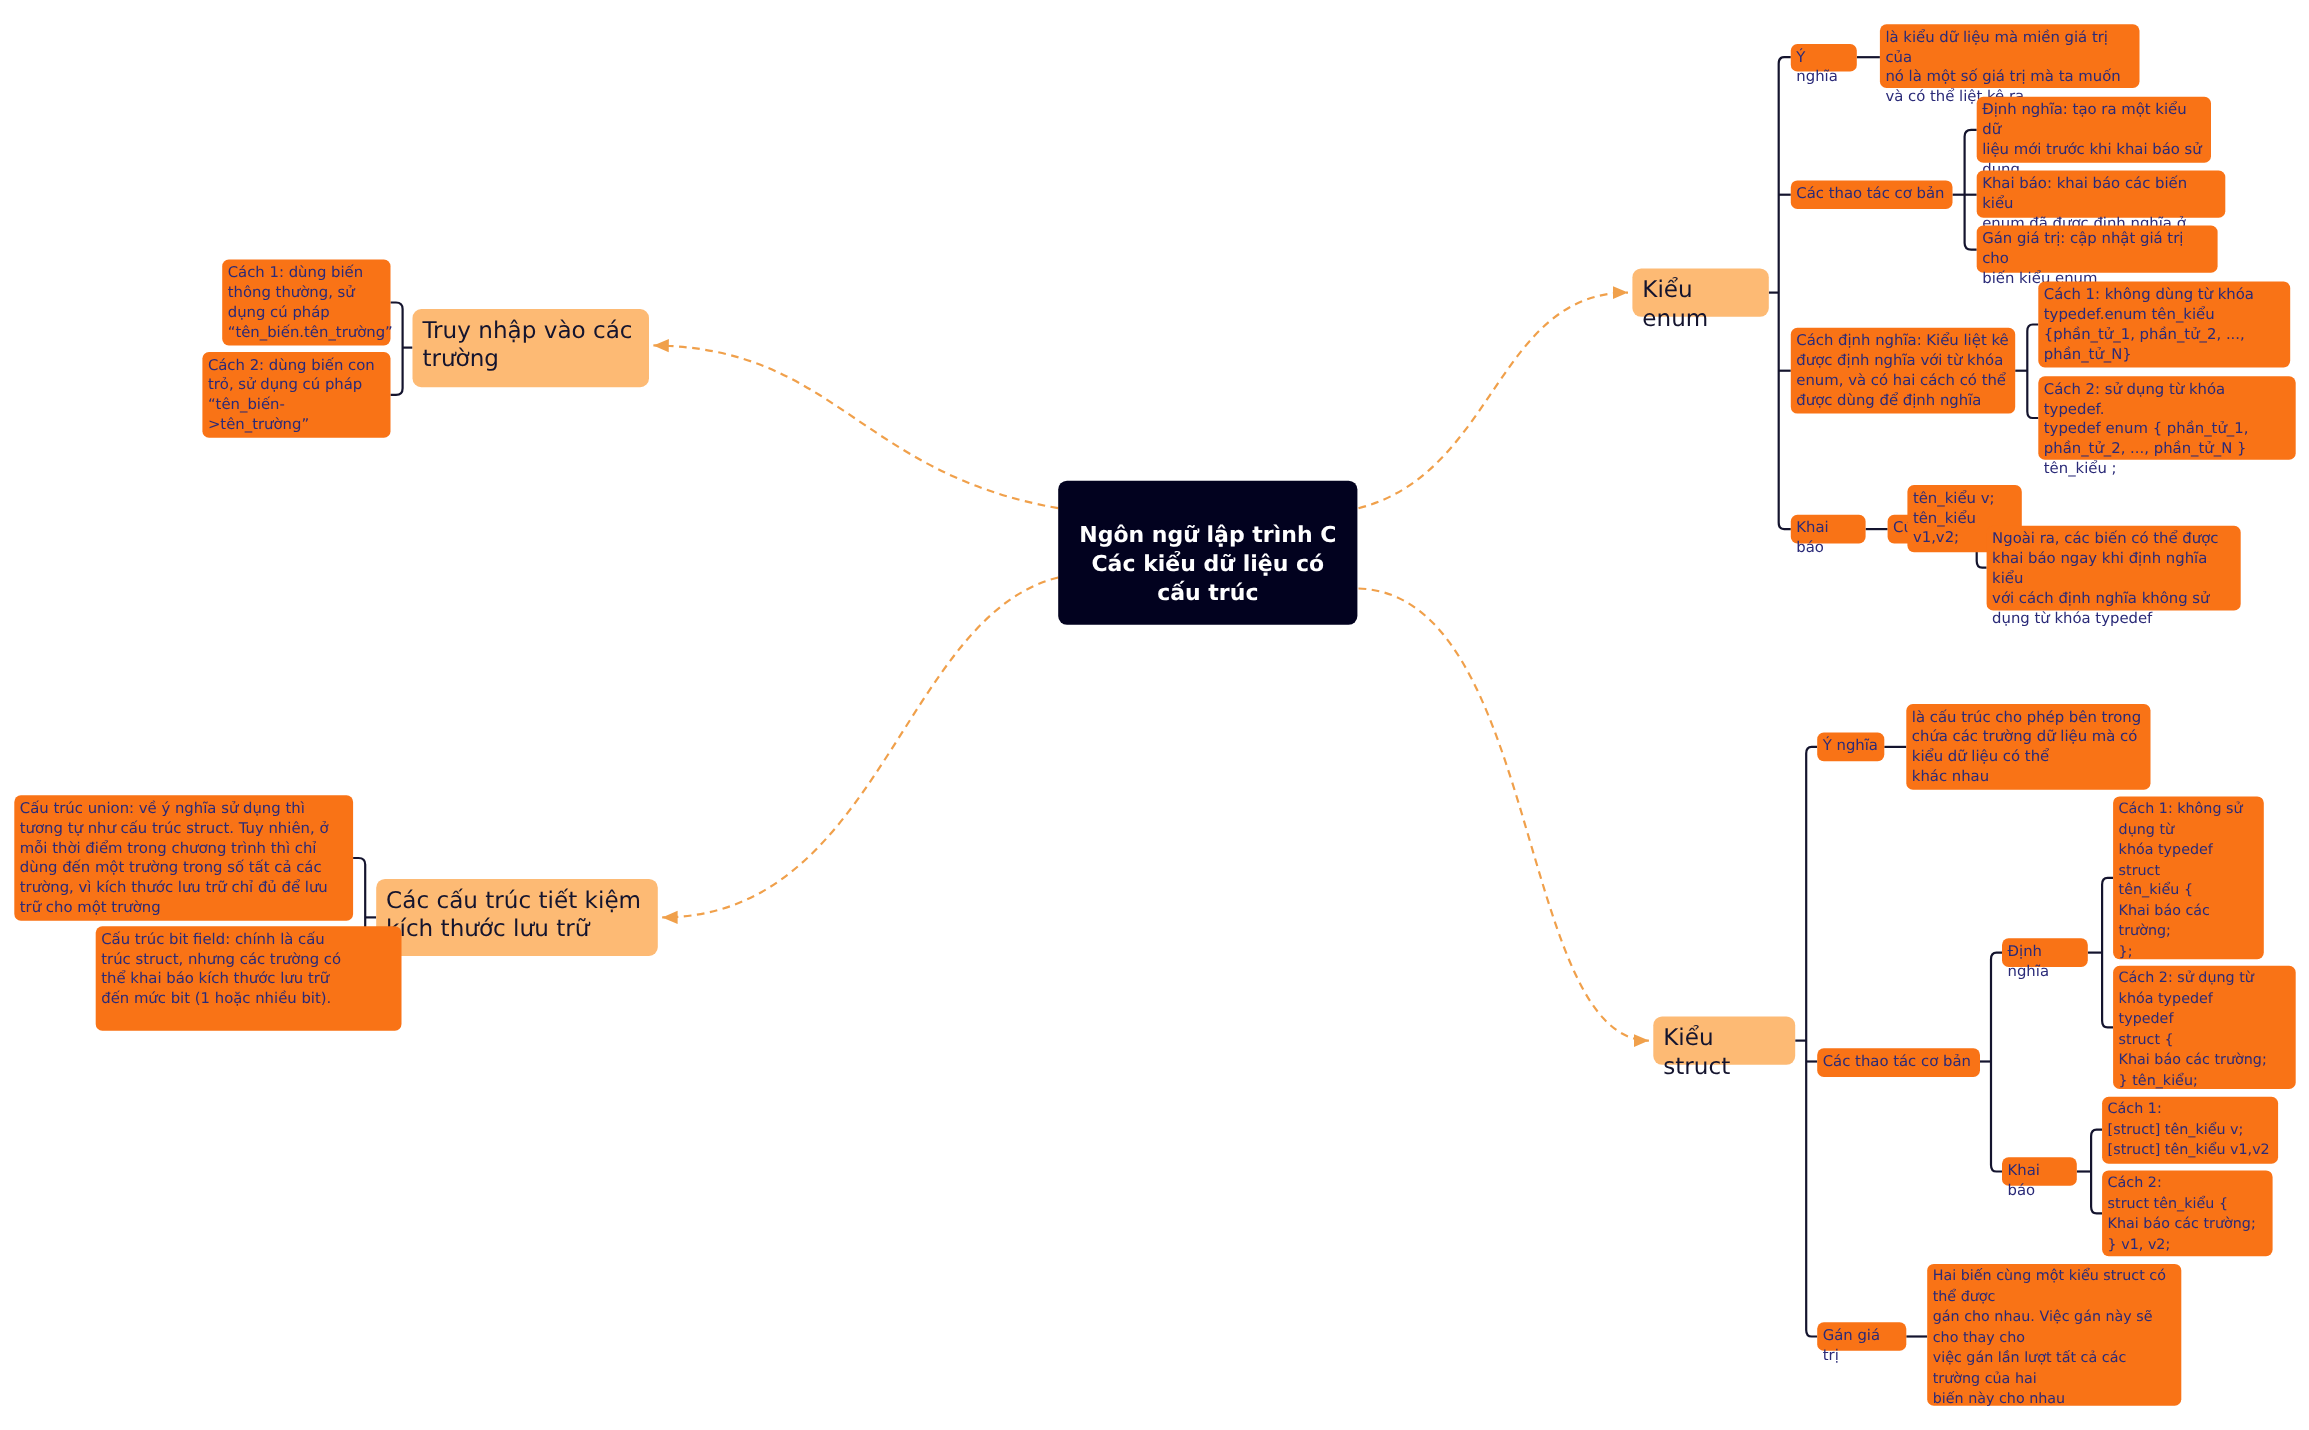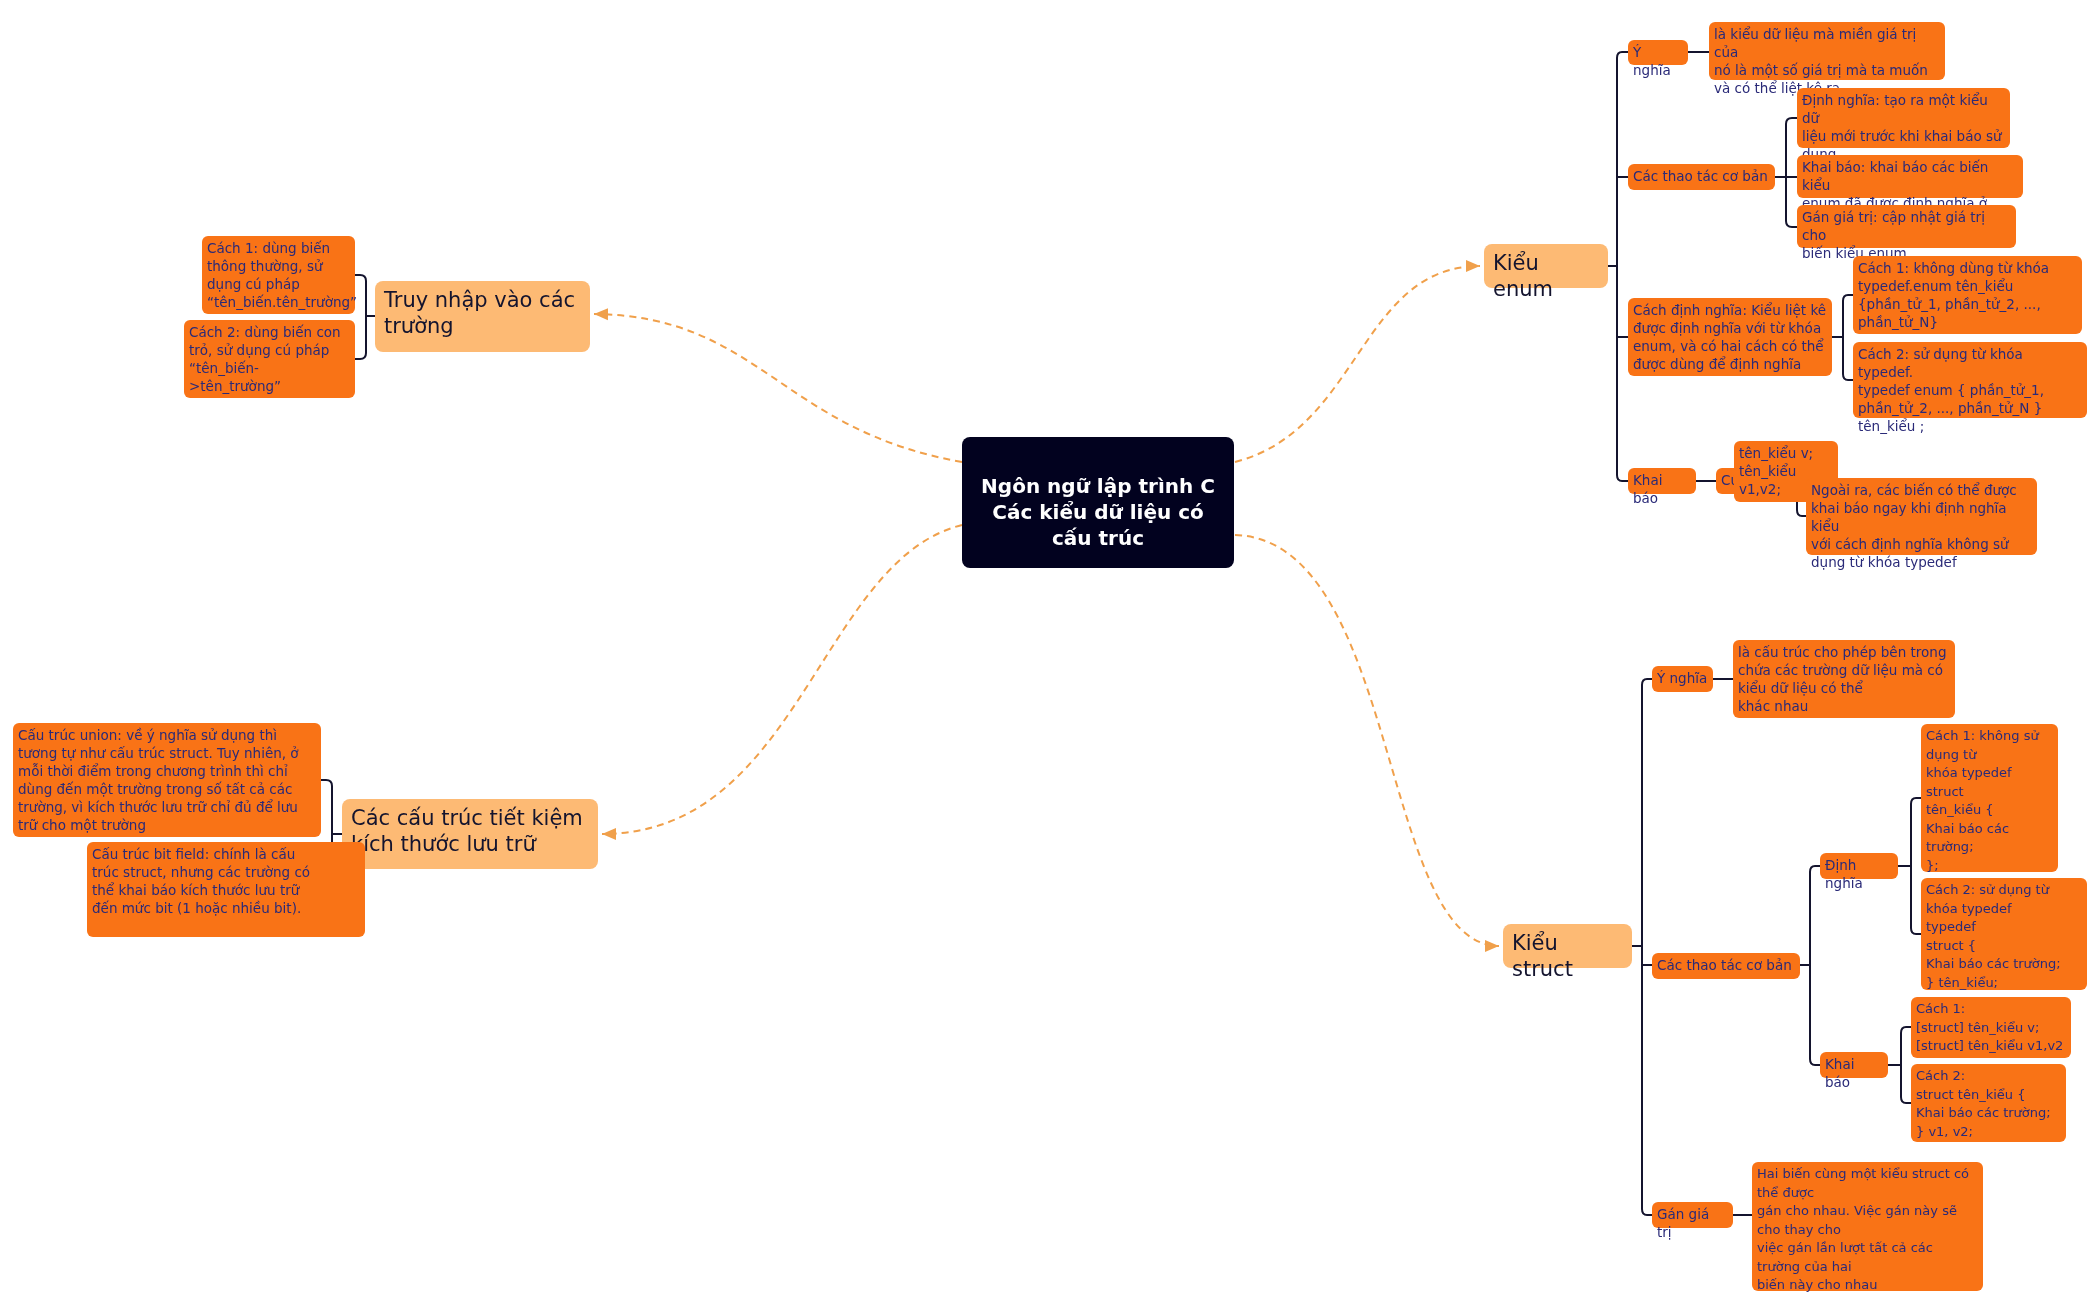--- a/index.html
+++ b/index.html
@@ -152,19 +152,19 @@
 } tên_kiểu;</div>
 <div class="node sub" style="left:1820px;top:1052px;width:68px;height:26px;">Khai báo</div>
 <div class="node sub small" style="left:1911px;top:997px;width:160px;height:61px;">Cách 1:
 [struct] tên_kiểu v;
 [struct] tên_kiểu v1,v2</div>
 <div class="node sub small" style="left:1911px;top:1064px;width:155px;height:78px;">Cách 2:
 struct tên_kiểu {
 Khai báo các trường;
 } v1, v2;</div>
 <div class="node sub" style="left:1652px;top:1202px;width:81px;height:26px;">Gán giá trị</div>
-<div class="node sub small" style="left:1752px;top:1149px;width:231px;height:129px;margin-top:13px;">Hai biến cùng một kiểu struct có
+<div class="node sub small" style="left:1752px;top:1149px;width:231px;height:129px;">Hai biến cùng một kiểu struct có
 thể được
 gán cho nhau. Việc gán này sẽ
 cho thay cho
 việc gán lần lượt tất cả các
 trường của hai
 biến này cho nhau</div>
 
 </body></html>

